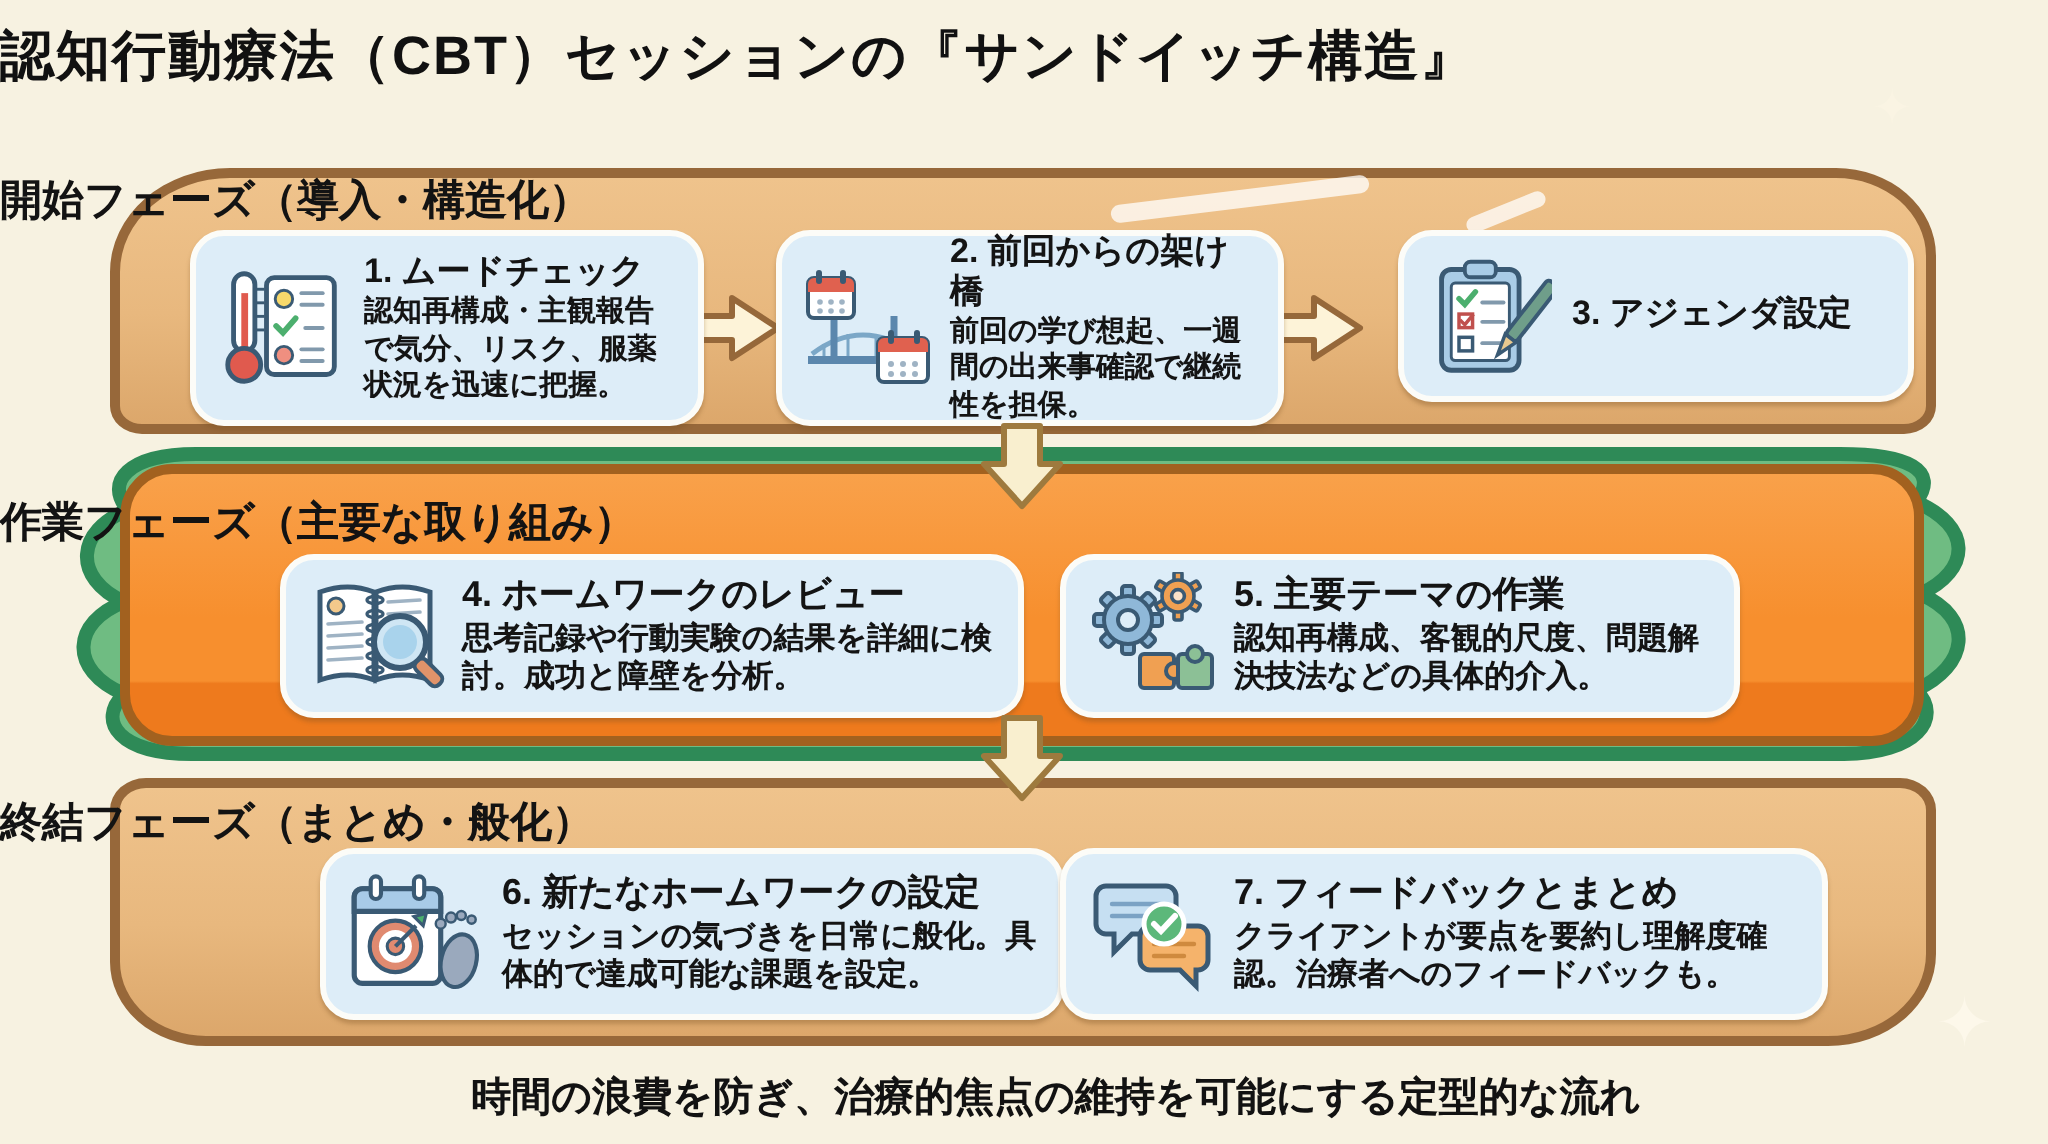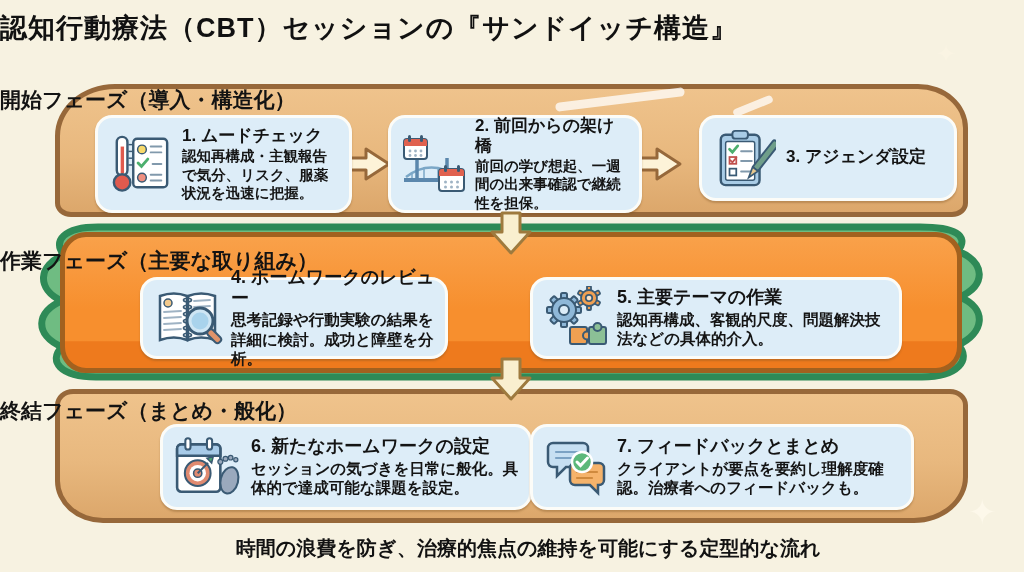--- a/index.html
+++ b/index.html
@@ -54,22 +54,22 @@
   }
   .icon-wrap{flex:0 0 66px;display:flex;align-items:center;justify-content:center;}
   .card-text{flex:1;}
   .card-title{font-size:17px;font-weight:800;line-height:1.15;margin-bottom:2px;}
   .card-body{font-size:14.5px;font-weight:700;line-height:1.26;}
   .wide .card-title{font-size:18px;}
   .wide .card-body{font-size:15.5px;}
   #card-1{left:95px;top:115px;width:257px;height:98px;}
   #card-2{left:388px;top:115px;width:254px;height:98px;}
   #card-3{left:678px;top:115px;width:258px;height:86px;margin-left:21px;}
-  #card-4{left:140px;top:277px;width:308px;height:82px;}
-  #card-5{left:530px;top:277px;width:372px;height:82px;}
+  #card-4{left:140px;top:277px;width:372px;height:82px;}
+  #card-5{left:530px;top:277px;width:340px;height:82px;}
   #card-6{left:140px;top:424px;width:372px;height:86px;margin-left:20px;}
   #card-7{left:530px;top:424px;width:384px;height:86px;align-items:center;}
   
   .h-arrow{top:144px;z-index:3;}
   #h-arrow-1{left:346px;}
   #h-arrow-2{left:637px;}
   .v-arrow{left:486px;z-index:6;}
   #v-arrow-1{top:210px;}
   #v-arrow-2{top:356px;}
   

